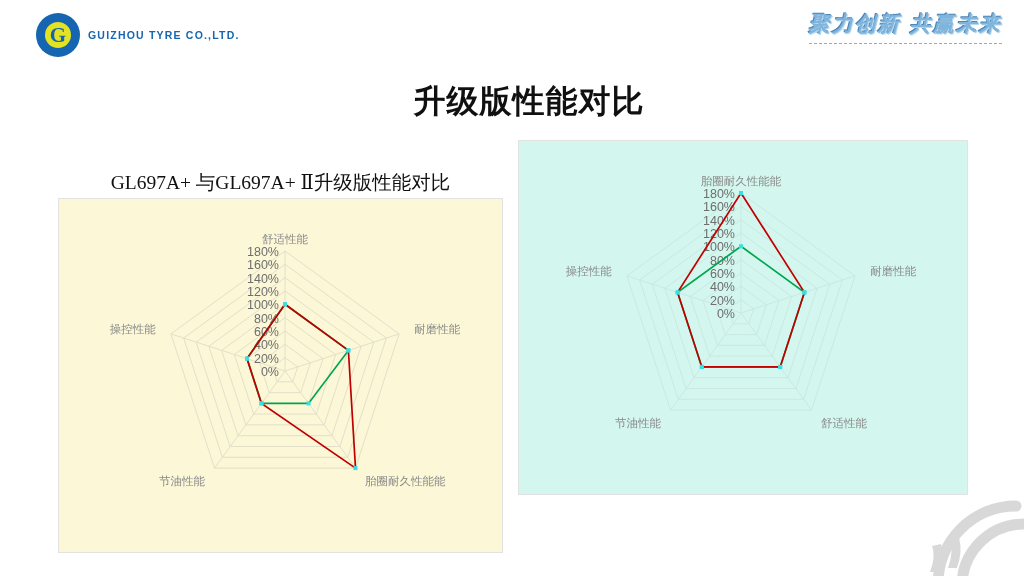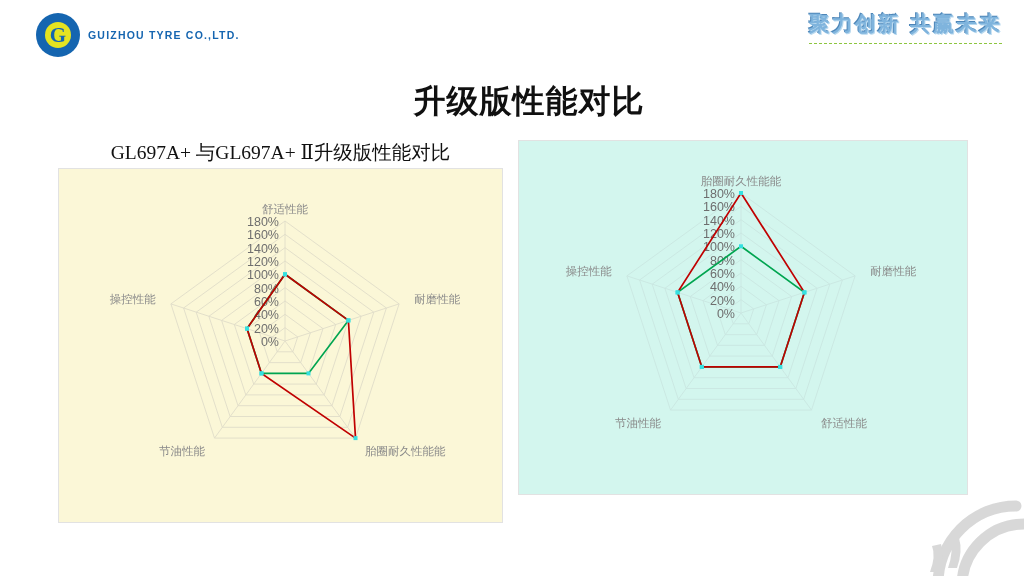--- a/index.html
+++ b/index.html
@@ -75,20 +75,21 @@
   }
 
   #slogan-wrap {
     position: absolute;
     right: 22px; top: 10px;
     text-align: center;
   }
   #slogan {
     font-family: "DejaVu Serif", serif;
     font-weight: bold;
+    font-style: italic;
     font-size: 21px;
     color: #7fb4dd;
     text-shadow: 1px 1px 0 #b9d9ef, -1px -1px 0 #4d86b8;
     letter-spacing: 2px;
     white-space: nowrap;
   }
   #slogan-rule {
     margin-top: 5px;
     height: 0;
     border-top: 1.6px dashed #8dc63f;
@@ -103,21 +104,21 @@
     font-family: "DejaVu Sans", sans-serif;
     font-weight: bold;
     font-size: 32px;
     color: #101010;
     letter-spacing: 1px;
     margin-left: 17px;
   }
 
   
   .panel { position: absolute; top: 140px; }
-  #panel-left  { left: 58px;  width: 445px; }
+  #panel-left  { left: 58px;  width: 445px; margin-top: 30px; }
   #panel-right { left: 518px; width: 450px; }
 
   .panel-title {
     font-family: "Liberation Serif", "DejaVu Serif", serif;
     font-size: 19.5px;
     color: #111111;
     text-align: center;
     height: 28px;
     line-height: 26px;
     white-space: nowrap;

